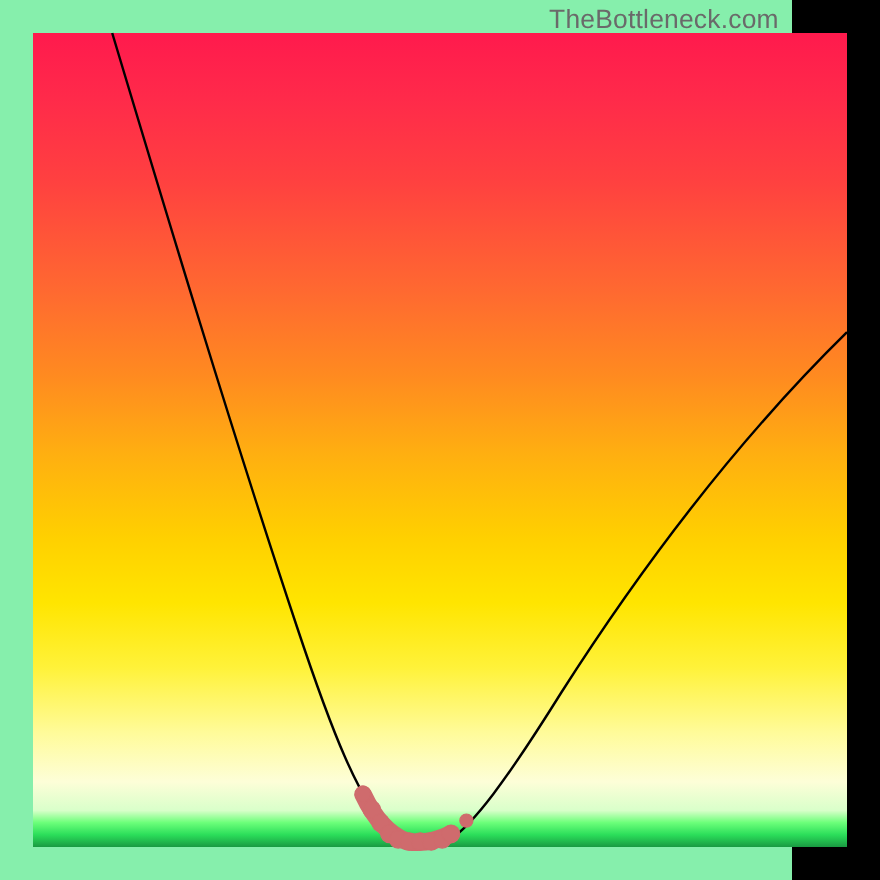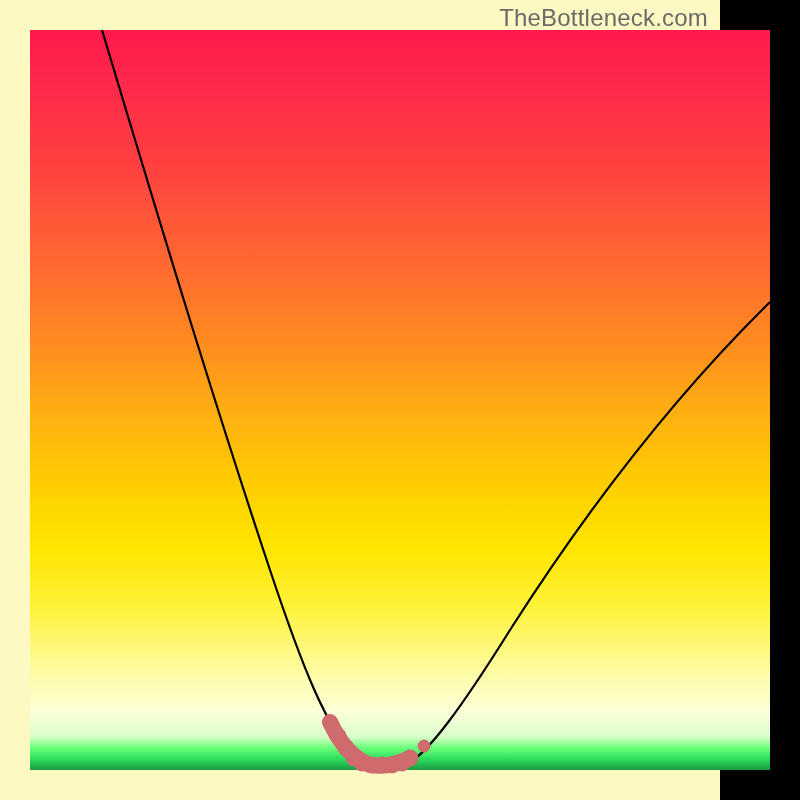--- a/index.html
+++ b/index.html
@@ -10,21 +10,21 @@
     background: #000;
     font-family: Arial, Helvetica, sans-serif;
     overflow: hidden;
   }
   .frame {
     position: absolute;
     left: 0;
     top: 0;
     width: 720px;
     height: 800px;
-    background: #fef9c3;
+    background: #86efac;
   }
   .plot-area {
     position: absolute;
     left: 30px;
     top: 30px;
     width: 740px;
     height: 740px;
     
     background: linear-gradient(
       to bottom,

